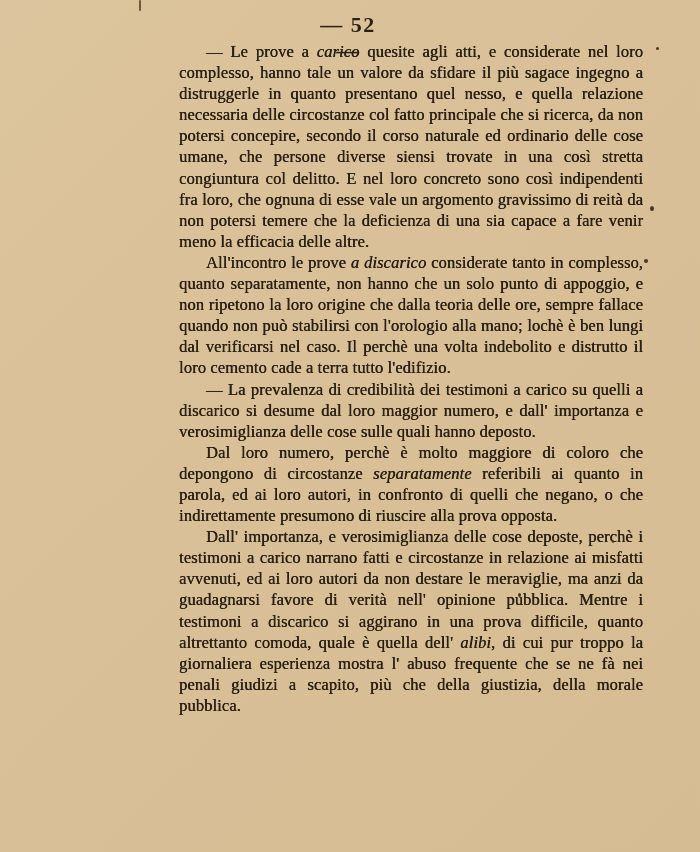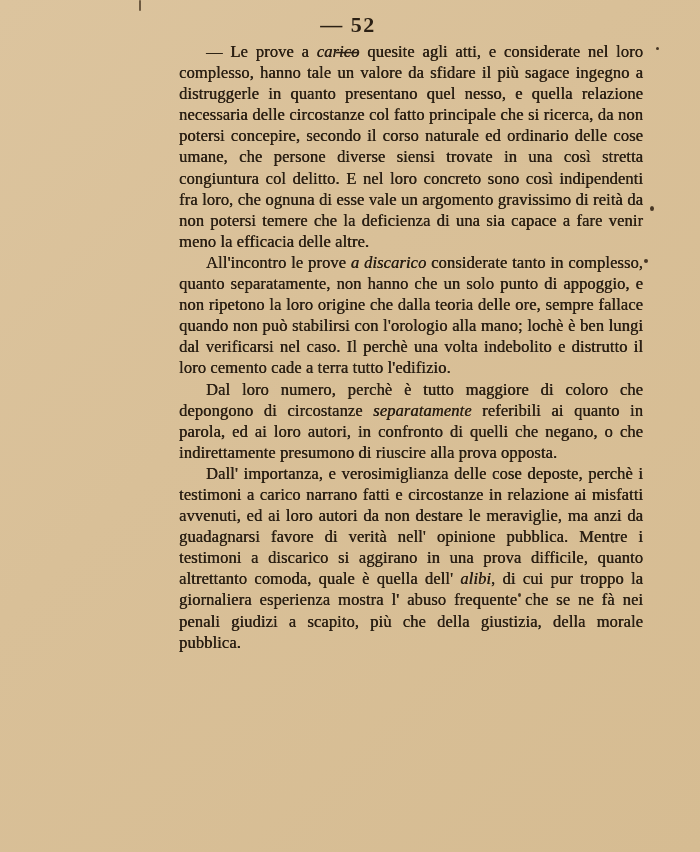--- a/index.html
+++ b/index.html
@@ -70,22 +70,23 @@
 <div class="page">
 
   <div class="page-number">— 52 —</div>
 
   <div class="text-block">
 
     <p class="para"><span>— Le prove a </span><span class="it">carico</span><span> quesite agli atti, e considerate nel loro complesso, hanno tale un valore da sfidare il più sagace ingegno a distruggerle in quanto presentano quel nesso, e quella relazione necessaria delle circostanze col fatto principale che si ricerca, da non potersi concepire, secondo il corso naturale ed ordinario delle cose umane, che persone diverse siensi trovate in una così stretta congiuntura col delitto. E nel loro concreto sono così indipendenti fra loro, che ognuna di esse vale un argomento gravissimo di reità da non potersi temere che la deficienza di una sia capace a fare venir meno la efficacia delle altre.</span></p>
 
     <p class="para"><span>All'incontro le prove </span><span class="it">a discarico</span><span> considerate tanto in complesso, quanto separatamente, non hanno che un solo punto di appoggio, e non ripetono la loro origine che dalla teoria delle ore, sempre fallace quando non può stabilirsi con l'orologio alla mano; lochè è ben lungi dal verificarsi nel caso. Il perchè una volta indebolito e distrutto il loro cemento cade a terra tutto l'edifizio.</span></p>
 
+    <p class="para"><span>— La prevalenza di credibilità dei testimoni a carico su quelli a discarico si desume dal loro maggior numero, e dall' importanza e verosimiglianza delle cose sulle quali hanno deposto.</span></p>
 
-    <p class="para"><span>Dal loro numero, perchè è tutto maggiore di coloro che depongono di circostanze </span><span class="it">separatamente</span><span> referibili ai quanto in parola, ed ai loro autori, in confronto di quelli che negano, o che indirettamente presumono di riuscire alla prova opposta.</span></p>
+    <p class="para"><span>Dal loro numero, perchè è molto maggiore di coloro che depongono di circostanze </span><span class="it">separatamente</span><span> referibili ai quanto in parola, ed ai loro autori, in confronto di quelli che negano, o che indirettamente presumono di riuscire alla prova opposta.</span></p>
 
     <p class="para"><span>Dall' importanza, e verosimiglianza delle cose deposte, perchè i testimoni a carico narrano fatti e circostanze in relazione ai misfatti avvenuti, ed ai loro autori da non destare le meraviglie, ma anzi da guadagnarsi favore di verità nell' opinione pubblica. Mentre i testimoni a discarico si aggirano in una prova difficile, quanto altrettanto comoda, quale è quella dell' </span><span class="it">alibi</span><span>, di cui pur troppo la giornaliera esperienza mostra l' abuso frequente che se ne fà nei penali giudizi a scapito, più che della giustizia, della morale pubblica.</span></p>
 
   </div>
 
   <div class="edge-mark"></div>
   <div class="speck" style="left:650px; top:206px; width:4px; height:5px;"></div>
   <div class="speck" style="left:644px; top:259px; width:4px; height:4px;"></div>
   <div class="speck" style="left:656px; top:47px; width:3px; height:3px;"></div>
   <div class="speck" style="left:518px; top:593px; width:3px; height:4px;"></div>

